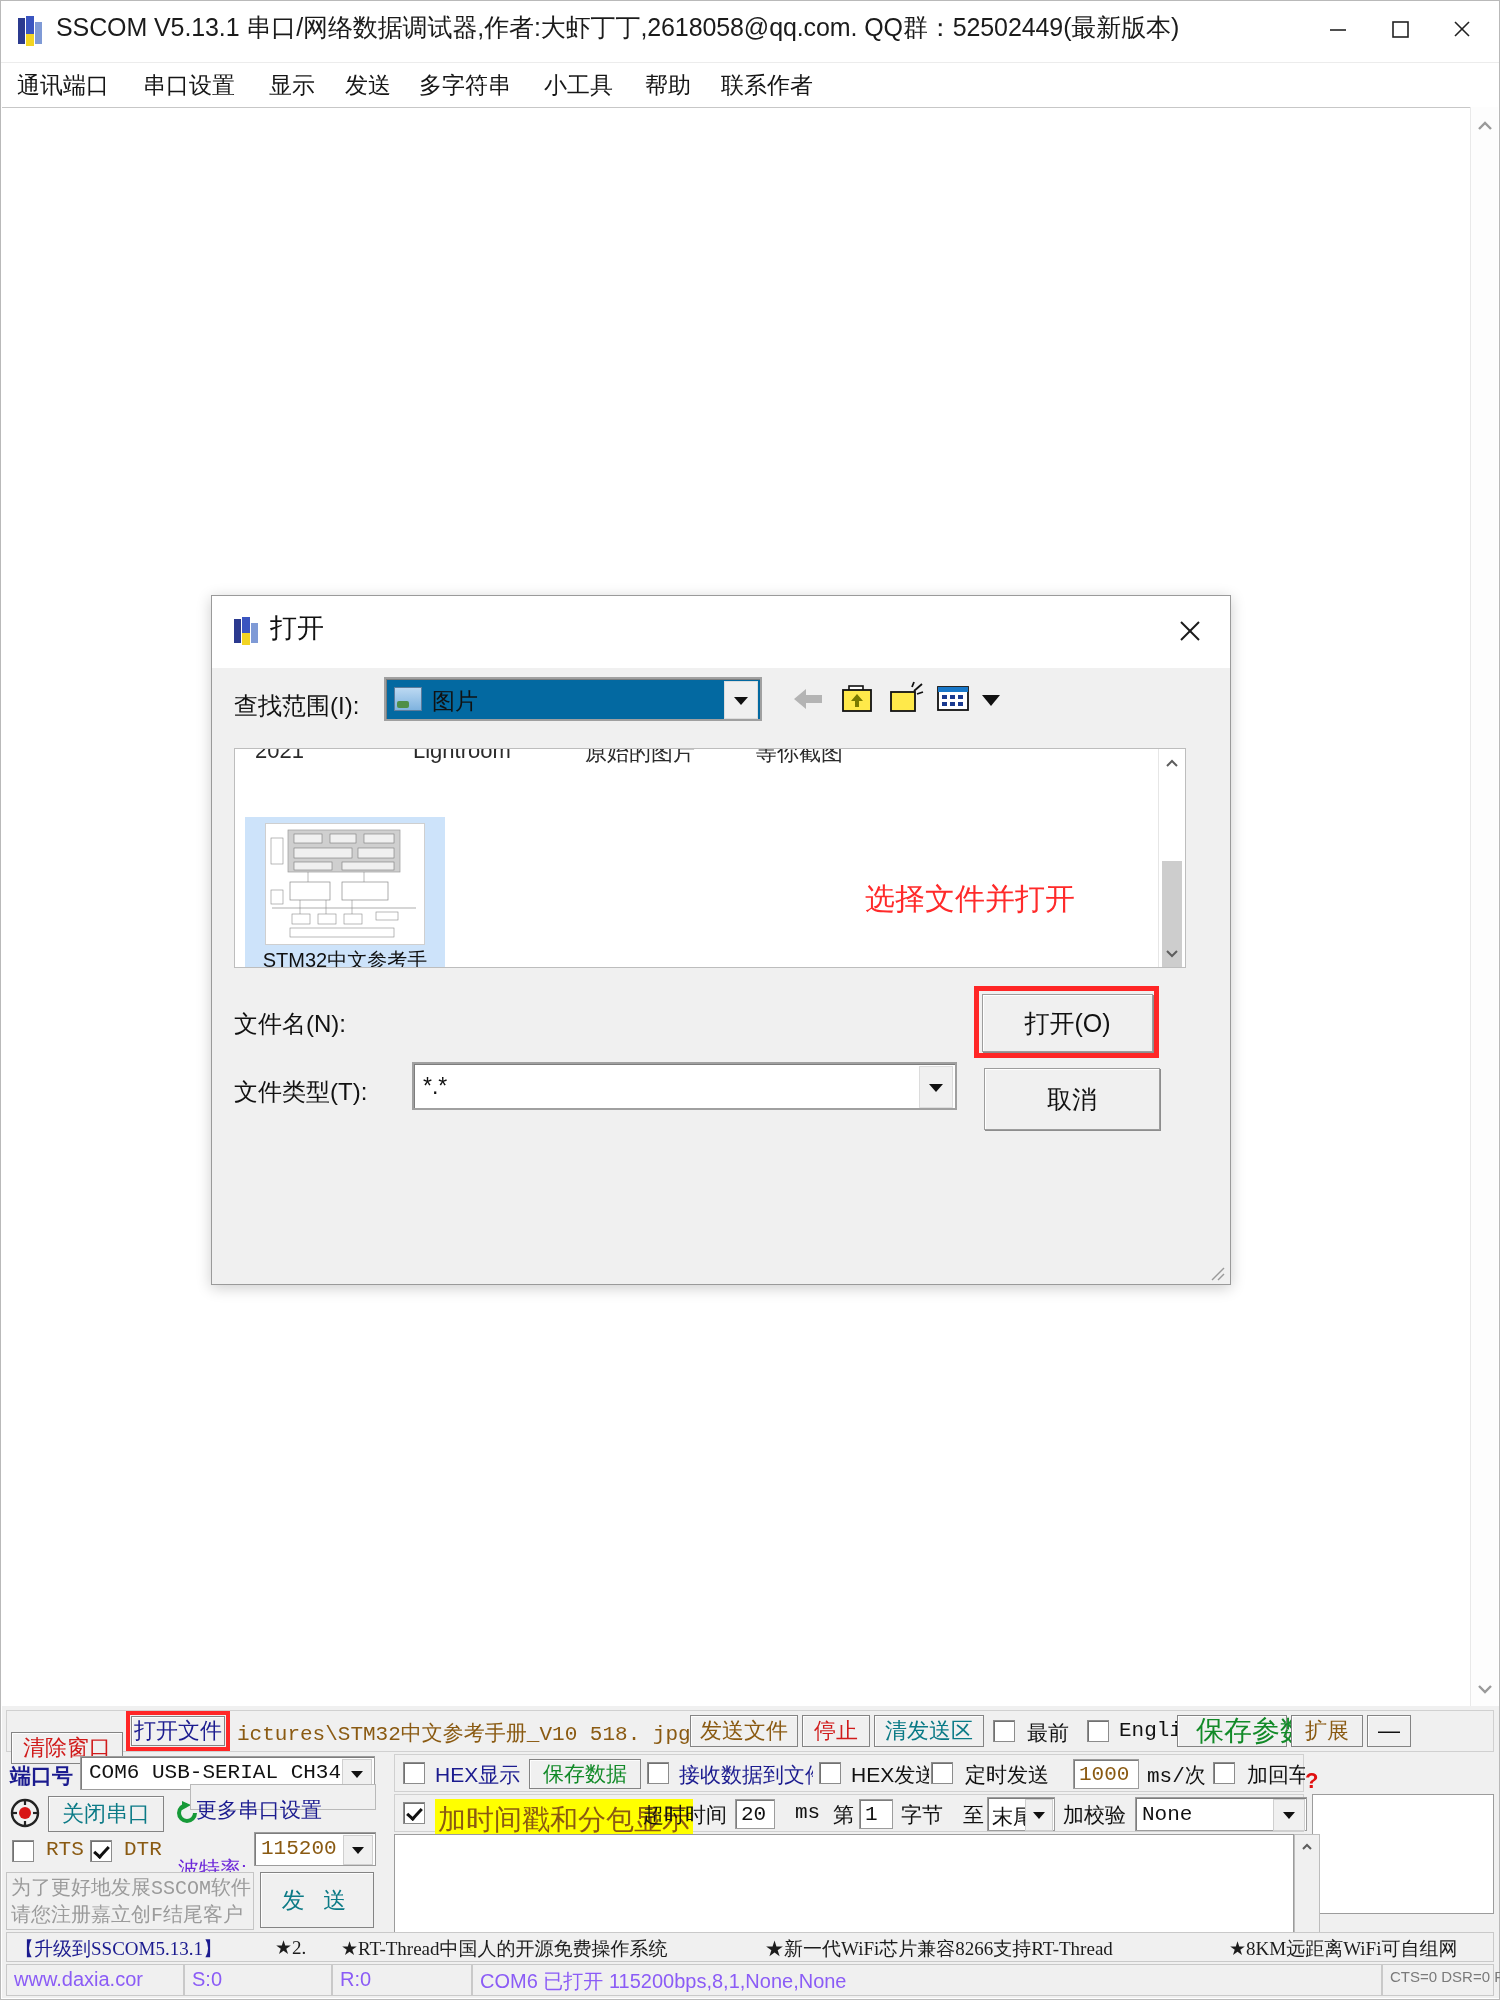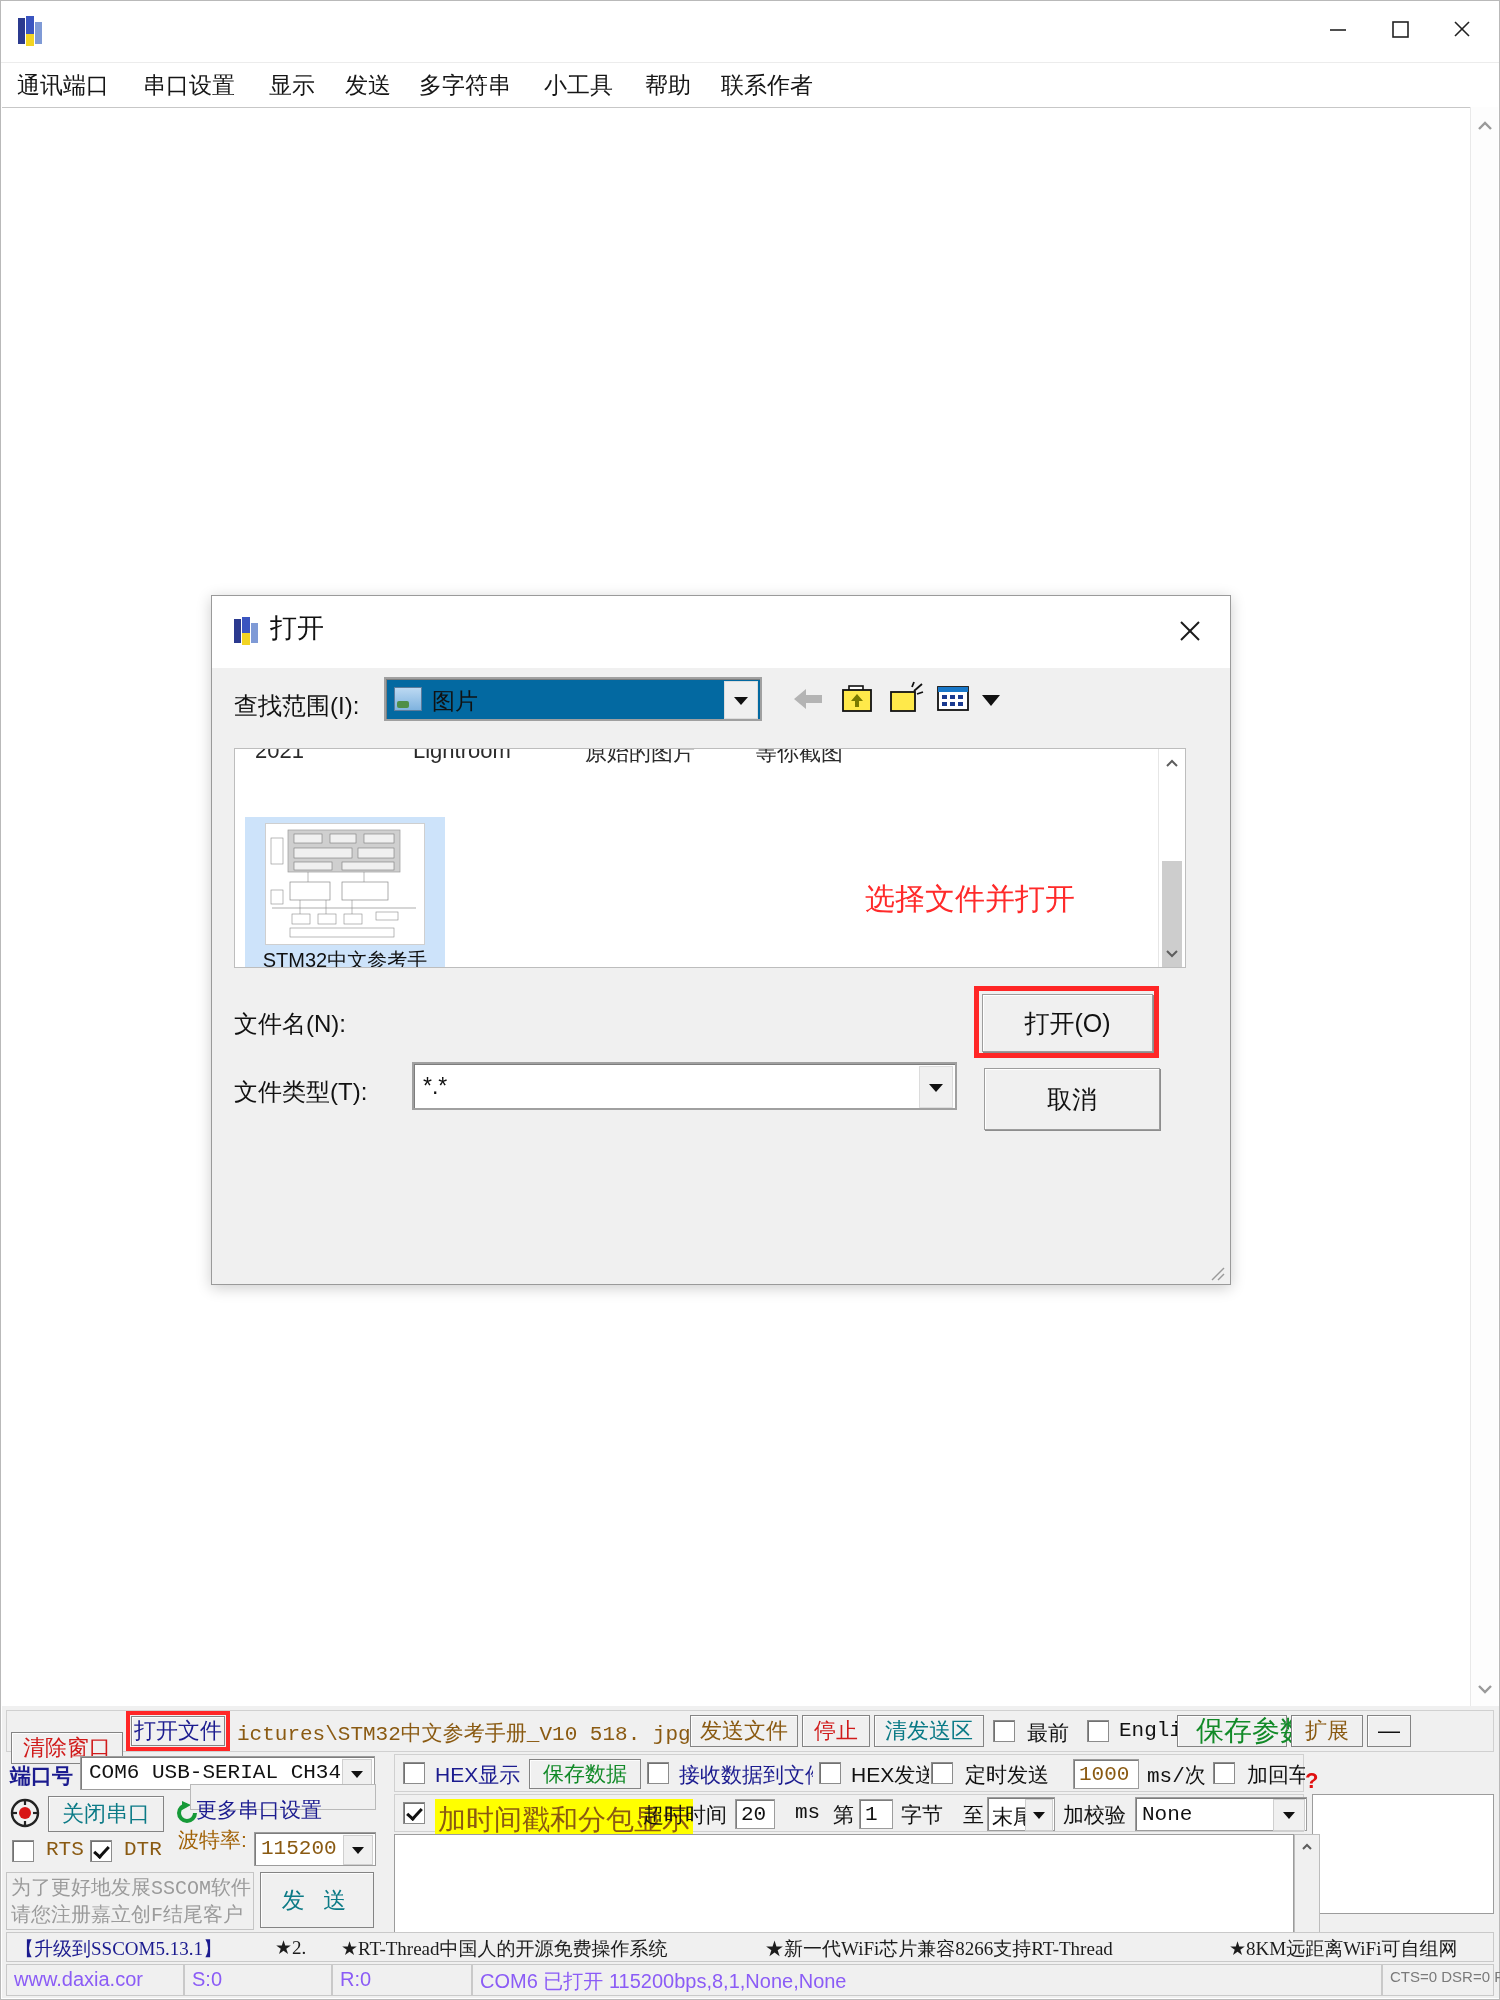--- a/index.html
+++ b/index.html
@@ -145,20 +145,21 @@
 
 <div id="app">
 
   <div class="titlebar">
     <div class="tb-icon">
       <div class="b1"></div>
         <div class="b2"></div>
         <div class="b3"></div>
         <div class="b4"></div>
     </div>
+    <div class="tb-title">SSCOM V5.13.1 串口/网络数据调试器,作者:大虾丁丁,2618058@qq.com. QQ群：52502449(最新版本)</div>
     <div class="winbtn" id="btn-min">
       <svg width="26" height="26" viewBox="0 0 26 26">
           <line x1="5" y1="14" x2="21" y2="14" stroke="#222" stroke-width="1.6"></line>
         </svg>
     </div>
     <div class="winbtn" id="btn-max">
       <svg width="26" height="26" viewBox="0 0 26 26">
           <rect x="6" y="6" width="15" height="15" fill="none" stroke="#222" stroke-width="1.6"></rect>
         </svg>
     </div>
@@ -471,21 +472,21 @@
         <svg width="12" height="8" viewBox="0 0 12 8">
             <polyline points="2,2 6,6 10,2" fill="none" stroke="#5d5d5d" stroke-width="2"></polyline>
           </svg>
       </div>
     </div>
 
     <div class="cbx" style="left:10px;top:134px;"></div>
     <div class="lab" style="left:44px;top:132px;font-size:21px;color:#8a5a12;font-family:'Liberation Mono',monospace;">RTS</div>
     <div class="cbx on" style="left:88px;top:134px;"></div>
     <div class="lab" style="left:122px;top:132px;font-size:21px;color:#8a5a12;font-family:'Liberation Mono',monospace;">DTR</div>
-    <div class="lab" style="left:176px;top:120px;font-size:21px;color:#a16207;">波特率:</div>
+    <div class="lab" style="left:176px;top:149px;font-size:21px;color:#6d28d9;">波特率:</div>
     <div class="ro" style="left:252px;top:126px;width:122px;height:34px;">
       <span class="lab" style="left:6px;top:4px;font-size:21px;color:#8a5a12;font-family:'Liberation Mono',monospace;">115200</span>
       <div style="position:absolute;right:2px;top:2px;width:28px;height:28px;background:#f0f0f0;border:1px solid #cfcfcf;display:flex;align-items:center;justify-content:center;">
         <svg width="12" height="8" viewBox="0 0 12 8">
             <polygon points="0,1 12,1 6,8" fill="#111"></polygon>
           </svg>
       </div>
     </div>
 
     <div style="position:absolute;left:4px;top:166px;width:248px;height:58px;background:#f0f0f0;border:1px solid #c5c5c5;box-sizing:border-box;">

